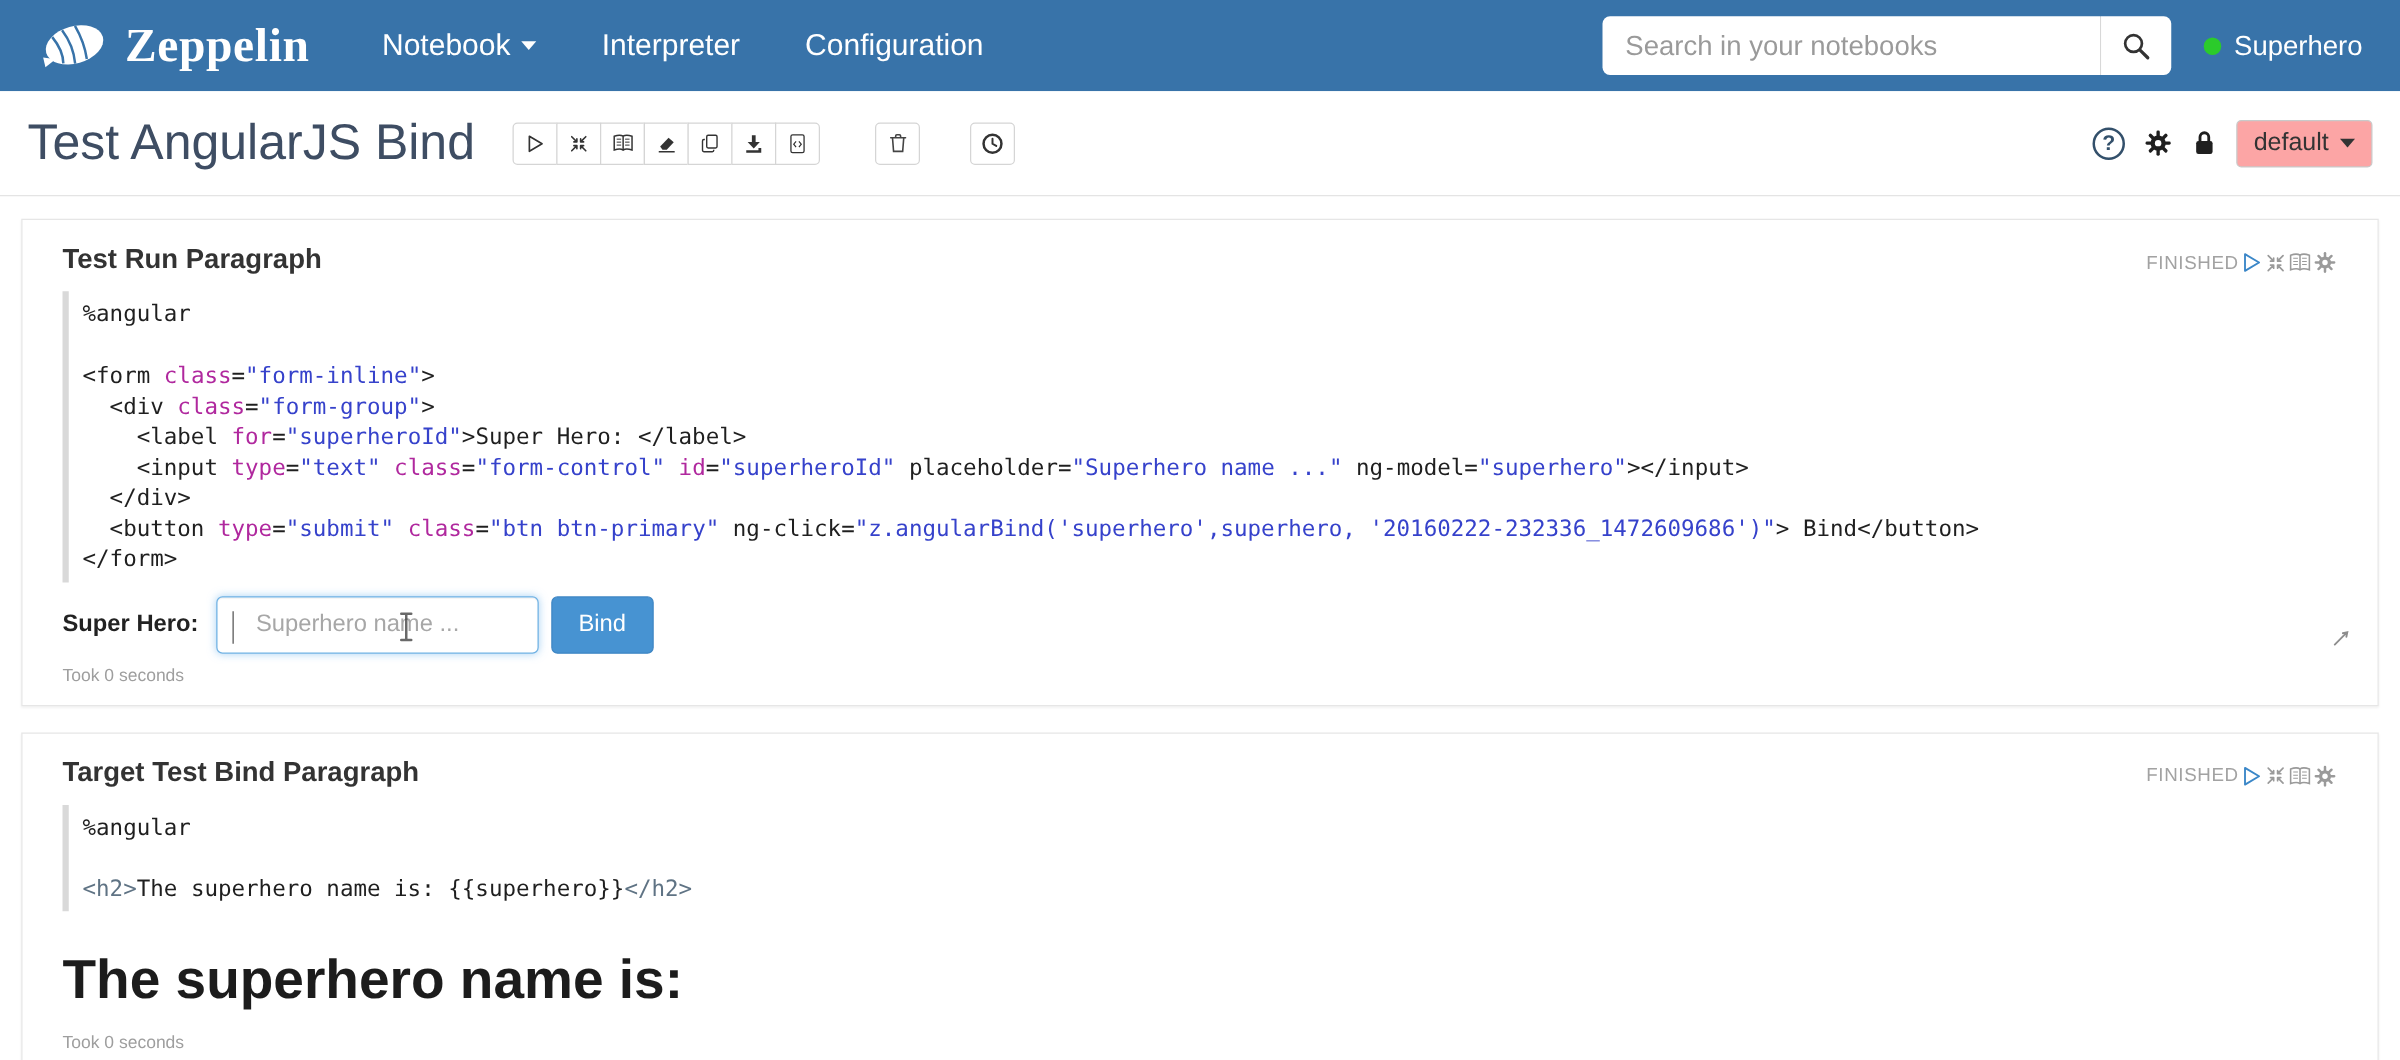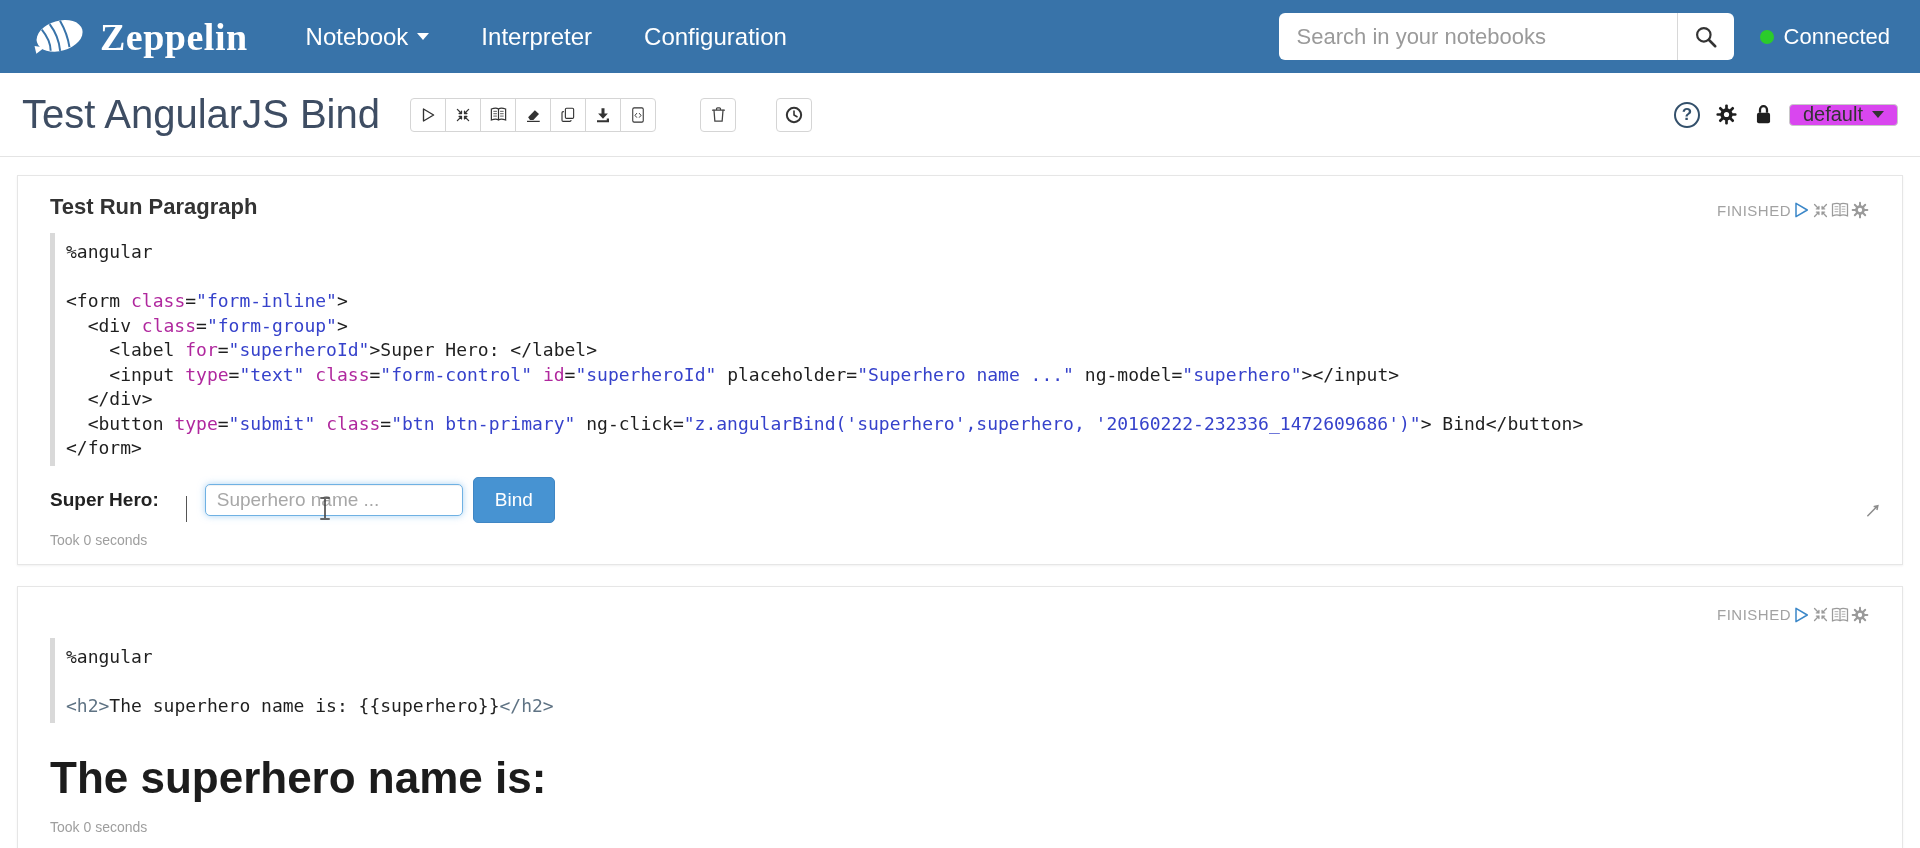--- a/index.html
+++ b/index.html
@@ -30,21 +30,21 @@
   .btn-group { display:flex; }
   .tbtn { width:36px; height:34px; background:#fff; border:1px solid #d5d5d5; margin-left:-1px;
     display:flex; align-items:center; justify-content:center; cursor:pointer; color:#333; }
   .btn-group .tbtn:first-child { border-radius:4px 0 0 4px; margin-left:0; }
   .btn-group .tbtn:last-child { border-radius:0 4px 4px 0; }
   .tbtn.lone { border-radius:4px; margin-left:0; }
   .gap-lg { width:44px; } .gap-md { width:40px; }
   .note-right { margin-left:auto; display:flex; align-items:center; gap:15px; }
   .help-circle { width:26px; height:26px; border:2px solid #33506b; border-radius:50%; color:#33506b;
     font-size:17px; font-weight:700; display:flex; align-items:center; justify-content:center; cursor:pointer; }
-  .dd-btn { border:1px solid #c9c9c9; border-radius:4px; background:#d946ef; height:22px; padding:0 13px;
+  .dd-btn { border:1px solid #c9c9c9; border-radius:4px; background:#fca5a5; height:38px; padding:0 13px;
     font-size:20px; color:#333; display:flex; align-items:center; cursor:pointer; font-family:"Liberation Sans",sans-serif; }
 
   
   .content { padding:18px 17px 0; }
   .card { background:#fff; border:1px solid #e6e6e6; box-shadow:0 1px 2px rgba(0,0,0,.06);
     padding:18px 32px 16px; position:relative; margin-bottom:21px; }
   .card-head { display:flex; align-items:flex-end; }
   .para-title { font-size:22px; font-weight:700; color:#333; }
   .para-status { margin-left:auto; display:flex; align-items:center; }
   .status-text { font-size:15px; color:#a2a2a2; letter-spacing:.5px; }
@@ -55,23 +55,23 @@
     font-family:"DejaVu Sans Mono", monospace; font-size:18px; line-height:24.5px;
     white-space:pre; color:var(--code_plain,#1f1f1f); }
   .c-plain { color:var(--code_plain,#1f1f1f); }
   .c-attr  { color:var(--code_attr,#b0289e);margin-top:46px; }
   .c-str   { color:var(--code_str,#3642cb); }
   .c-tag   { color:var(--code_tag,#5f7384); }
 
   .form-row { margin-top:11px; display:flex; align-items:center; }
   .hero-label { font-size:19px; font-weight:700; color:#222; margin-right:14px; }
   .input-wrap { position:relative; }
-  .hero-input { width:258px; height:32px; border:1px solid #6fb1e3; border-radius:5px; padding:0 11px;
+  .hero-input { width:258px; height:46px; border:1px solid #6fb1e3; border-radius:5px; padding:0 31px;
     font-size:19px; color:#333; outline:none; font-family:"Liberation Sans",sans-serif;
-    box-shadow:0 0 7px rgba(102,175,233,.55), inset 0 1px 1px rgba(0,0,0,.06);margin-left:32px; }
+    box-shadow:0 0 7px rgba(102,175,233,.55), inset 0 1px 1px rgba(0,0,0,.06); }
   .hero-input::placeholder { color:#a7a7a7; }
   .text-caret { position:absolute; left:13px; top:12px; width:1px; height:26px; background:#555; }
   .ibeam { position:absolute; left:146px; top:13px; width:12px; height:24px; opacity:.8; }
   .ibeam::before { content:""; position:absolute; left:5px; top:2px; bottom:2px; width:2px; background:#444; }
   .ibeam::after { content:""; position:absolute; left:1px; right:1px; top:0; height:2.5px; background:#444;
     box-shadow:0 21px 0 #444; border-radius:2px; }
   .bind-btn { height:46px; margin-left:10px; padding:0 21px; background:var(--bind_btn,#4793d2);
     border:1px solid #3f86c4; border-radius:5px; color:#fff; font-size:19px; cursor:pointer;
     font-family:"Liberation Sans",sans-serif; }
   .took { margin-top:9px; font-size:14px; color:#9e9e9e; }
@@ -115,21 +115,21 @@
       <span>
         <svg width="26" height="26" viewBox="0 0 24 24">
           <circle cx="10" cy="10" r="6.2" fill="none" stroke="#333" stroke-width="2"></circle>
           <line x1="14.8" y1="14.8" x2="20.5" y2="20.5" stroke="#333" stroke-width="2.4" stroke-linecap="round"></line>
         </svg>
       </span>
     </button>
   </div>
   <div class="conn">
     <span class="conn-dot"></span>
-    <span class="conn-label">Connected</span>
+    <span class="conn-label">Superhero</span>
   </div>
 </div>
 
 <div class="note-bar">
   <div class="note-title">Test AngularJS Bind</div>
 
   <div class="btn-group">
     <button class="tbtn">
       <span>
         <svg width="18" height="18" viewBox="0 0 24 24">
@@ -294,20 +294,21 @@
 
     <span class="resize-handle">
       <svg width="15" height="15" viewBox="0 0 16 16" fill="none" stroke="currentColor" stroke-width="1.6" stroke-linecap="round">
         <path d="M3 13.5 L12.5 4 M12.9 6.8 L13.7 3 L9.9 3.8"></path>
       </svg>
     </span>
   </div>
 
   <div class="card second">
     <div class="card-head">
+      <div class="para-title">Target Test Bind Paragraph</div>
       <div class="para-status">
         <span class="status-text">FINISHED</span>
         <span class="p-icon play">
           <svg width="20" height="20" viewBox="0 0 24 24">
               <path d="M6 4 L19.5 12 L6 20 Z" fill="none" stroke="currentColor" stroke-width="1.8" stroke-linejoin="round"></path>
             </svg>
         </span>
         <span class="p-icon">
           <svg width="19" height="19" viewBox="0 0 24 24" stroke="currentColor" stroke-width="1.7" fill="none" stroke-linecap="round">
             <path d="M4.5 4.5 L10 10 M10 10 L10 6.8 M10 10 L6.8 10"></path>

